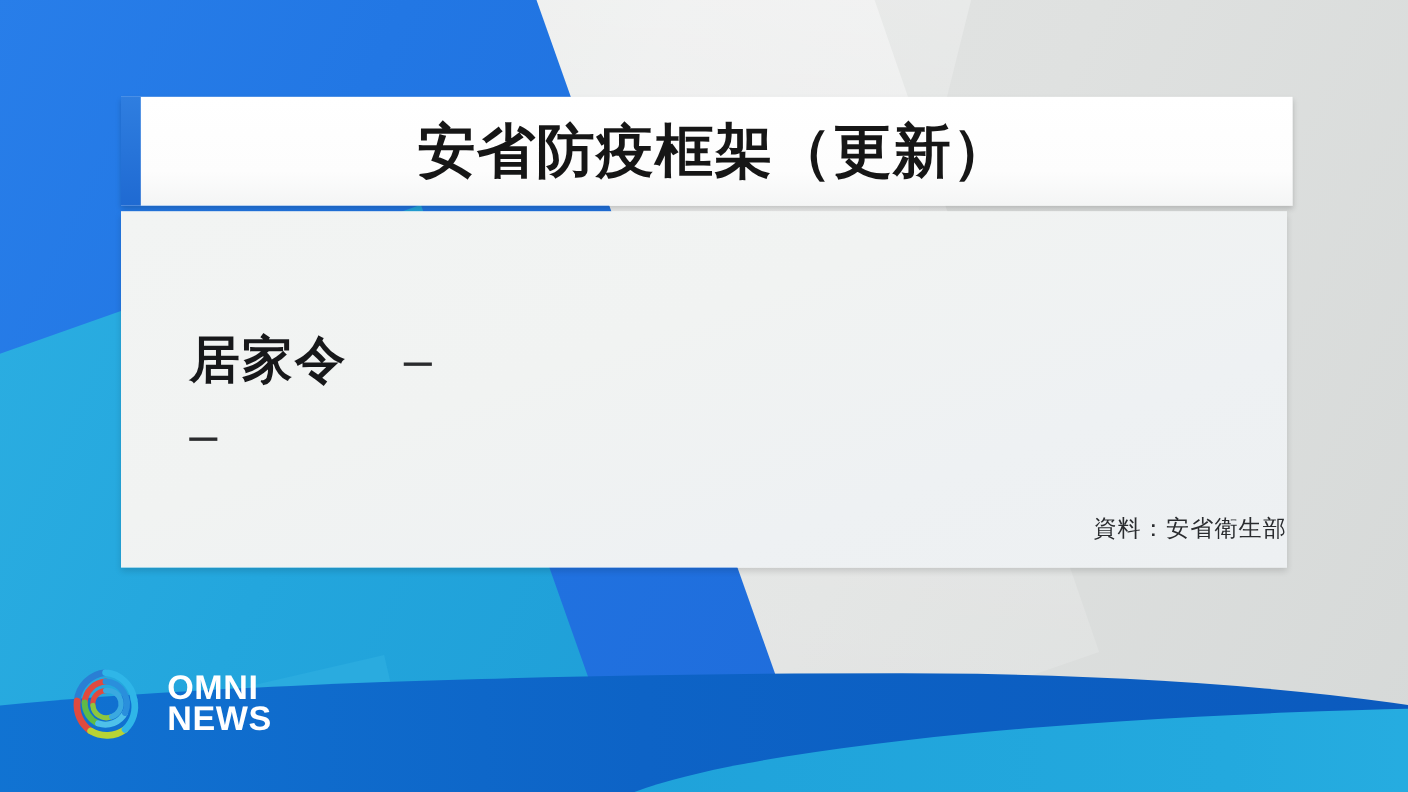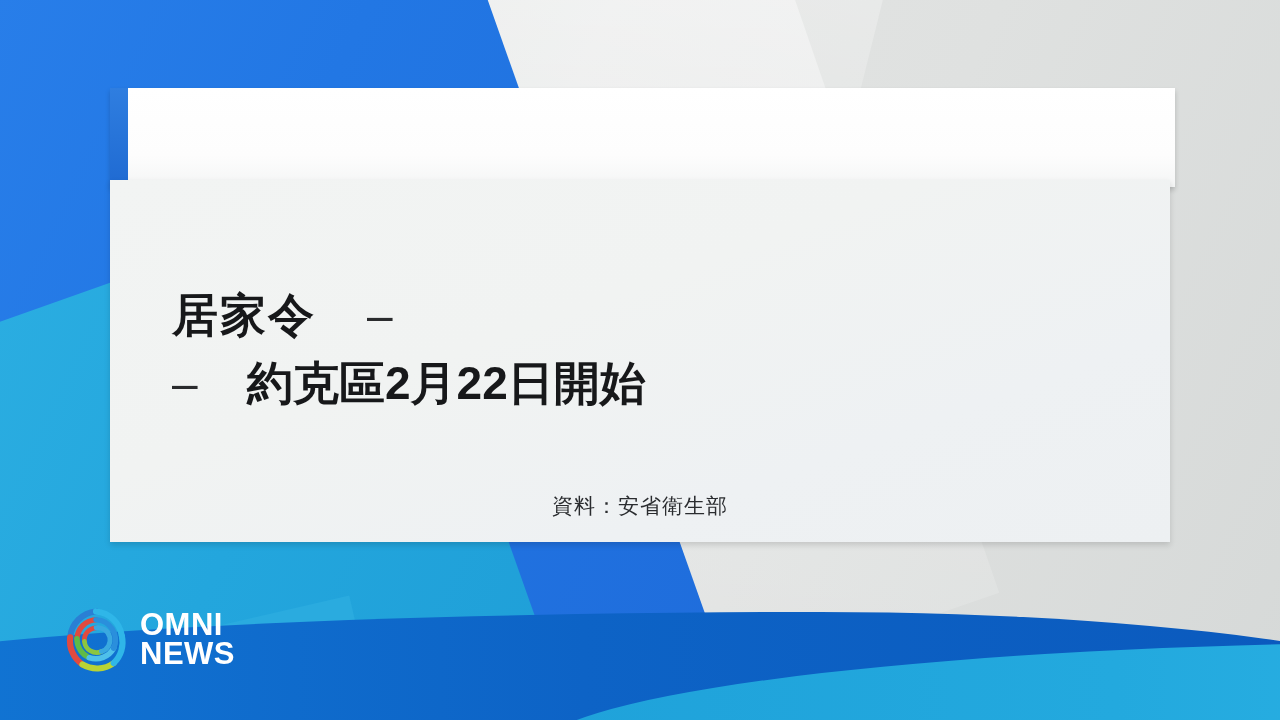--- a/index.html
+++ b/index.html
@@ -149,23 +149,23 @@
     color: #161616;
     line-height: 1;
     padding-left: 14px;
     box-sizing: border-box;
   }
 
   
   .body-card {
     position: absolute;
     left: 110px;
-    top: 180px;
+    top: 192px;
     width: 1060px;
-    height: 362px;
+    height: 324px;
     background: linear-gradient(160deg, #f2f4f3 0%, #f1f3f2 40%, #eef1f3 72%, #edf0f2 100%);
     box-shadow: 0 3px 6px rgba(0,0,0,0.14);
   }
 
   .rows {
     position: absolute;
     left: 62px;
     top: 112px;
     right: 20px;
   }
@@ -193,35 +193,35 @@
   .row-value {
     flex: 1 1 auto;
     letter-spacing: 0px;
   }
 
   .source {
     position: absolute;
     left: 0;
     right: 0;
     bottom: 22px;
-    text-align: center;
+    text-align: right;
     font-size: 21px;
     font-weight: 400;
     color: #2a2c2f;
     letter-spacing: 1px;
   }
 
   
   .logo {
     position: absolute;
     left: 62px;
     top: 606px;
     display: flex;
     align-items: center;
-    gap: 10px;
+    gap: 22px;
   }
   .logo-mark {
     width: 68px;
     height: 68px;
     flex: 0 0 68px;
   }
   .logo-words {
     display: flex;
     flex-direction: column;
     line-height: 0.92;
@@ -246,34 +246,34 @@
     <div class="swoosh-right2"></div>
     <div class="blue-left"></div>
     <div class="cyan-left"></div>
     <div class="cyan-bottom-left"></div>
     <div class="blue-bottom"></div>
     <div class="cyan-bottom"></div>
   </div>
 
   <div class="title-card">
     <div class="title-accent"></div>
+    <div class="title-text">安省防疫框架（更新）</div>
   </div>
 
   <div class="body-card">
 
     <div class="rows">
 
       <div class="row">
         <span class="row-label">居家令</span>
         <span class="row-dash">–</span>
       </div>
 
       <div class="row">
         <span class="row-dash">–</span>
-        <span class="row-value">約克區2月22日開始</span>
       </div>
 
     </div>
 
     <div class="source">資料：安省衛生部</div>
   </div>
 
   <div class="logo">
     <svg class="logo-mark" viewBox="0 0 100 100">
       <g fill="none" stroke-linecap="round" stroke-width="9">

